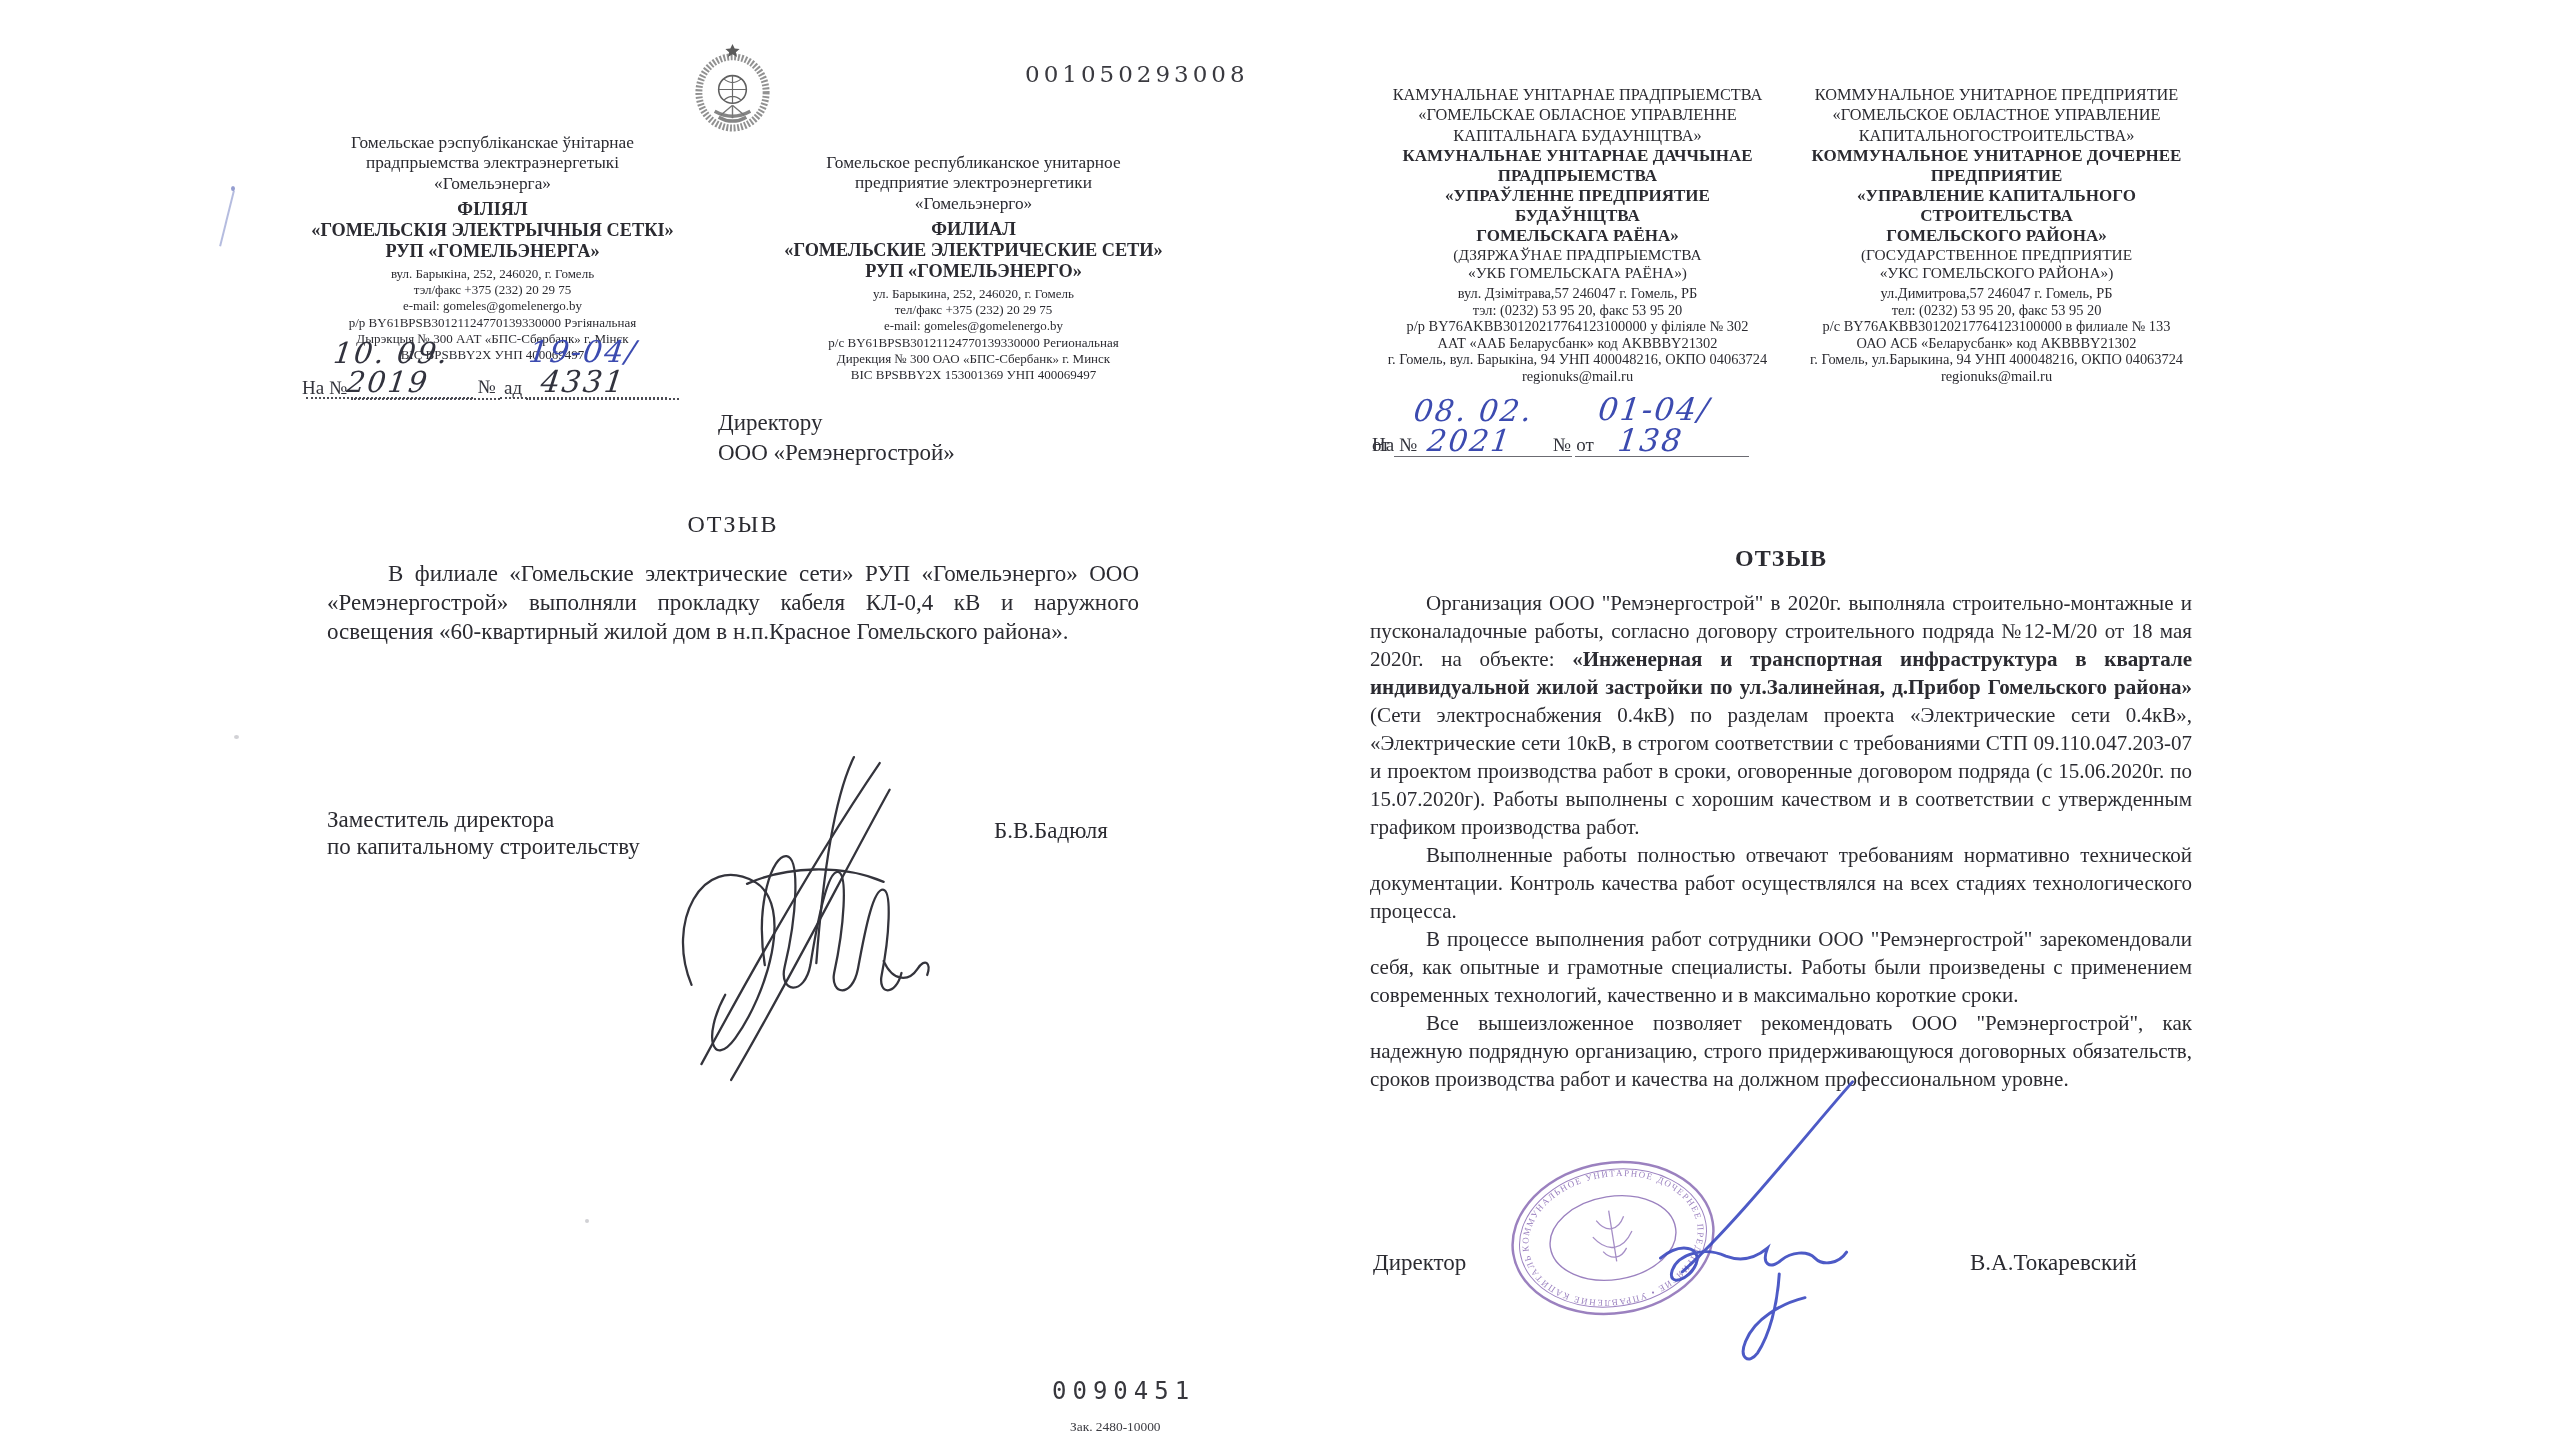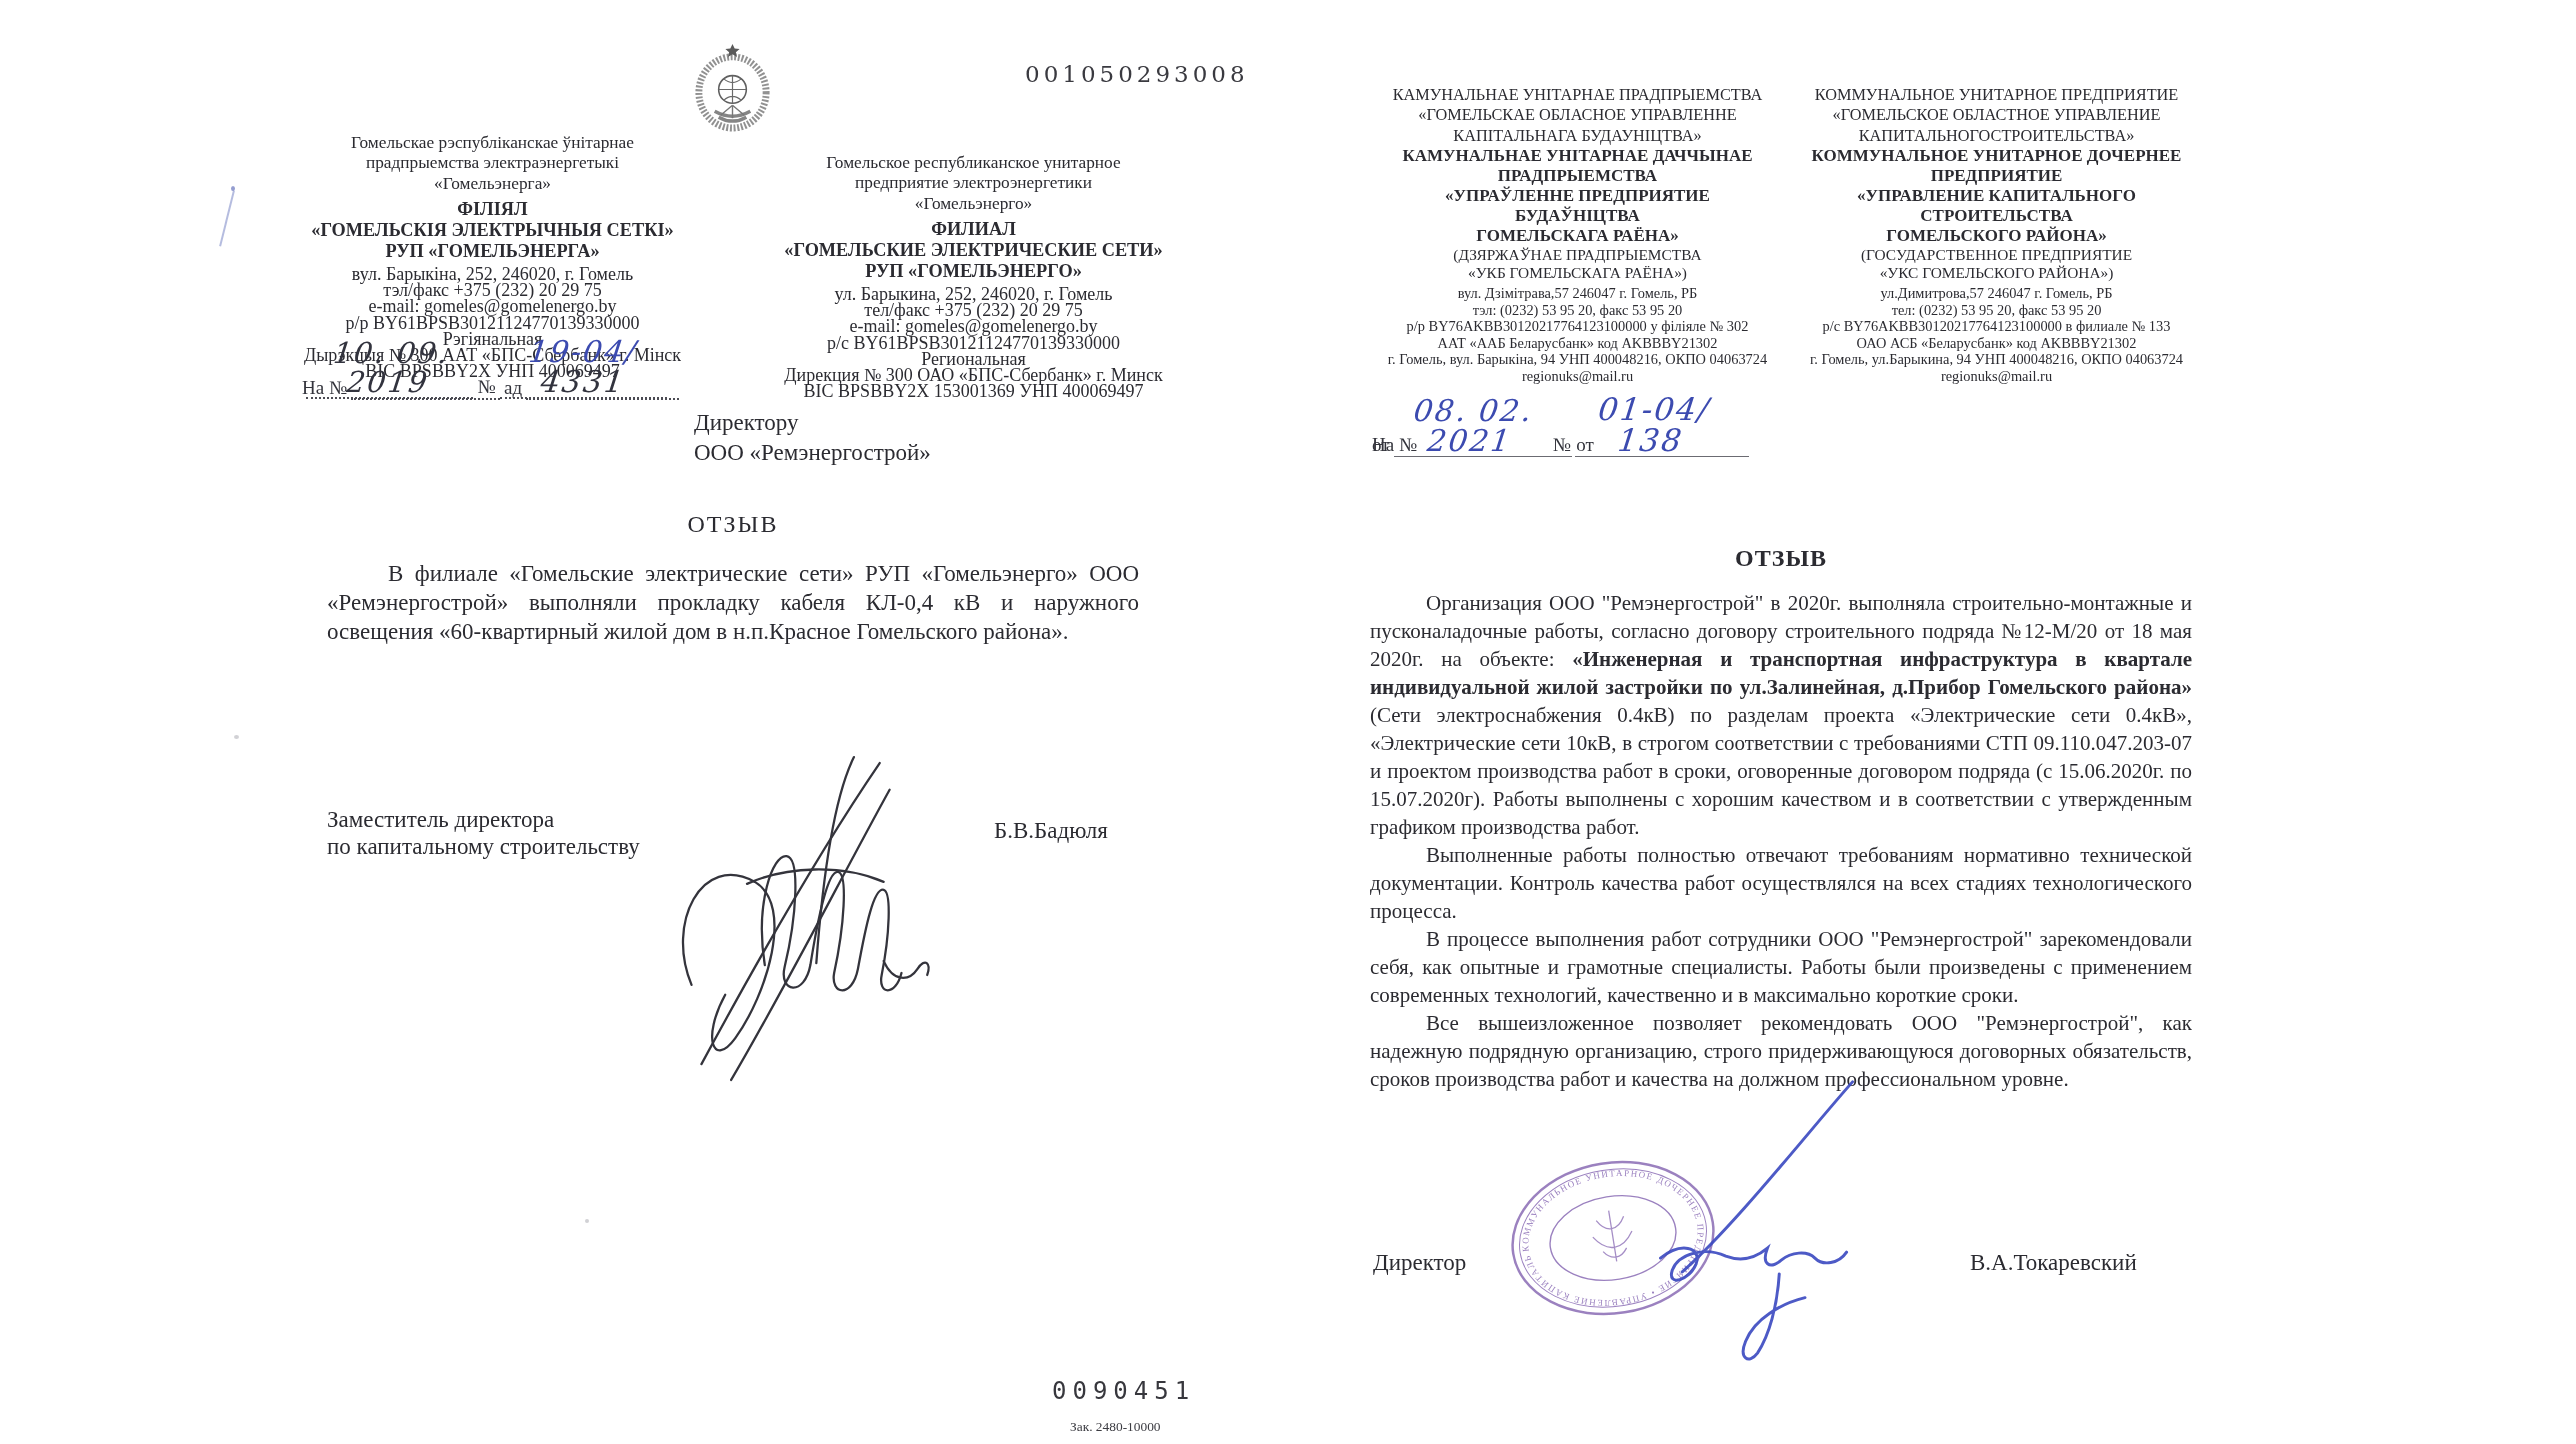--- a/index.html
+++ b/index.html
@@ -3,21 +3,21 @@
 <meta charset="utf-8">
 <style>
   html,body{margin:0;padding:0;background:#e8e8e8;}
   .canvas{position:relative;width:2576px;height:1445px;background:#ffffff;overflow:hidden;
           font-family:"Liberation Serif", serif;color:#2b2b31;}
   .abs{position:absolute;}
   .center{text-align:center;}
   
   .org1{font-size:17.3px;line-height:20.3px;}
   .bold1{font-weight:bold;font-size:18.3px;line-height:21px;margin-top:5px;}
-  .addr1{font-size:18px;line-height:16.2px;margin-top:4px;}
+  .addr1{font-size:13px;line-height:16.2px;margin-top:4px;}
   .org2{font-size:16.3px;line-height:20.3px;}
   .bold2{font-weight:bold;font-size:17px;line-height:20px;}
   .paren{font-size:15.4px;line-height:18.3px;}
   .addr2{font-size:14.4px;line-height:16.4px;margin-top:3px;}
   
   .formrow{display:flex;align-items:flex-end;font-size:19px;color:#33343c;}
   .fill{flex:1;border-bottom:2px dotted #4c4c54;margin:0 4px;text-align:center;position:relative;}
   .fill.solid{border-bottom:1.5px solid #6b6b72;}
   .lbl{white-space:nowrap;padding-bottom:1px;}
   .hand{font-family:"DejaVu Serif", serif;font-style:italic;display:inline-block;
@@ -30,21 +30,21 @@
   .bodyL p{text-indent:61px;}
   .bodyR{font-size:21px;line-height:28px;width:822px;}
   .bodyR p{text-indent:56px;}
   .titleL{font-size:24px;letter-spacing:2px;}
   .titleR{font-size:24px;letter-spacing:1px;font-weight:bold;}
   .sign-role{font-size:23px;line-height:27px;}
   .name{font-size:23px;white-space:nowrap;}
   .serial-top{font-family:"DejaVu Serif", serif;font-size:23px;letter-spacing:4px;color:#3a3a40;text-align:right;}
   .serial-bottom{font-family:"DejaVu Sans Mono", monospace;font-size:24px;letter-spacing:6px;color:#37373d;}
   .order-note{font-size:13.4px;color:#3c3c42;}
-  .addressee{font-size:23px;line-height:30px;}
+  .addressee{font-size:23px;line-height:30px;margin-left:24px;}
   .dot{position:absolute;border-radius:50%;background:#9a9aa2;opacity:.45;}
 </style>
 </head>
 <body>
 
 <div class="canvas">
 
   <div>
 
     <div class="abs" style="left:226px;top:190px;width:2px;height:57px;background:#5a6ab8;opacity:.45;transform:rotate(14deg);"></div>

